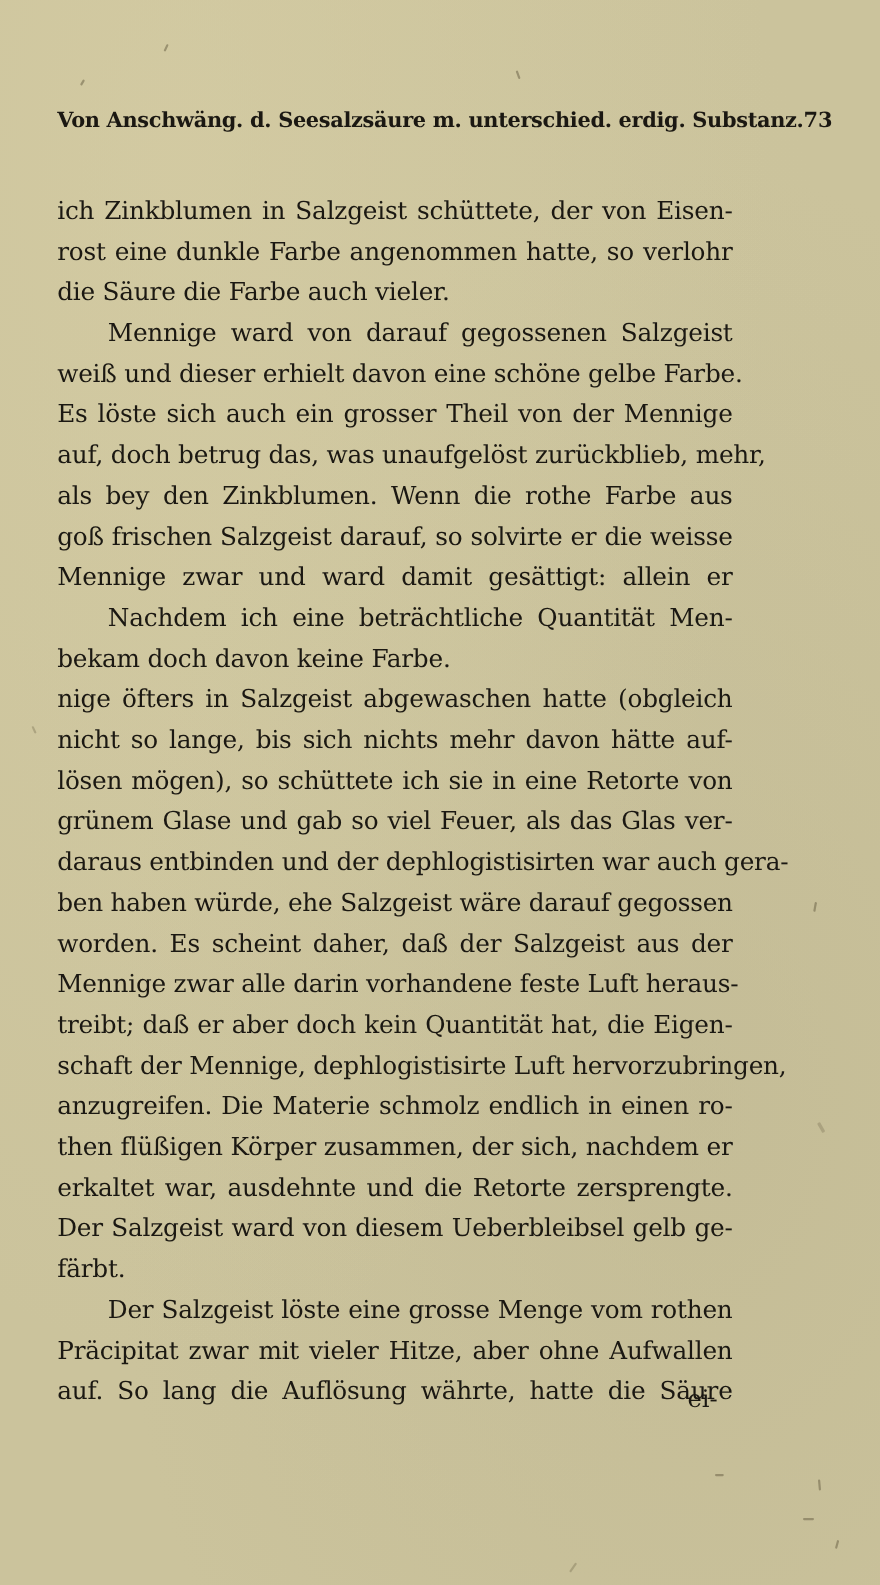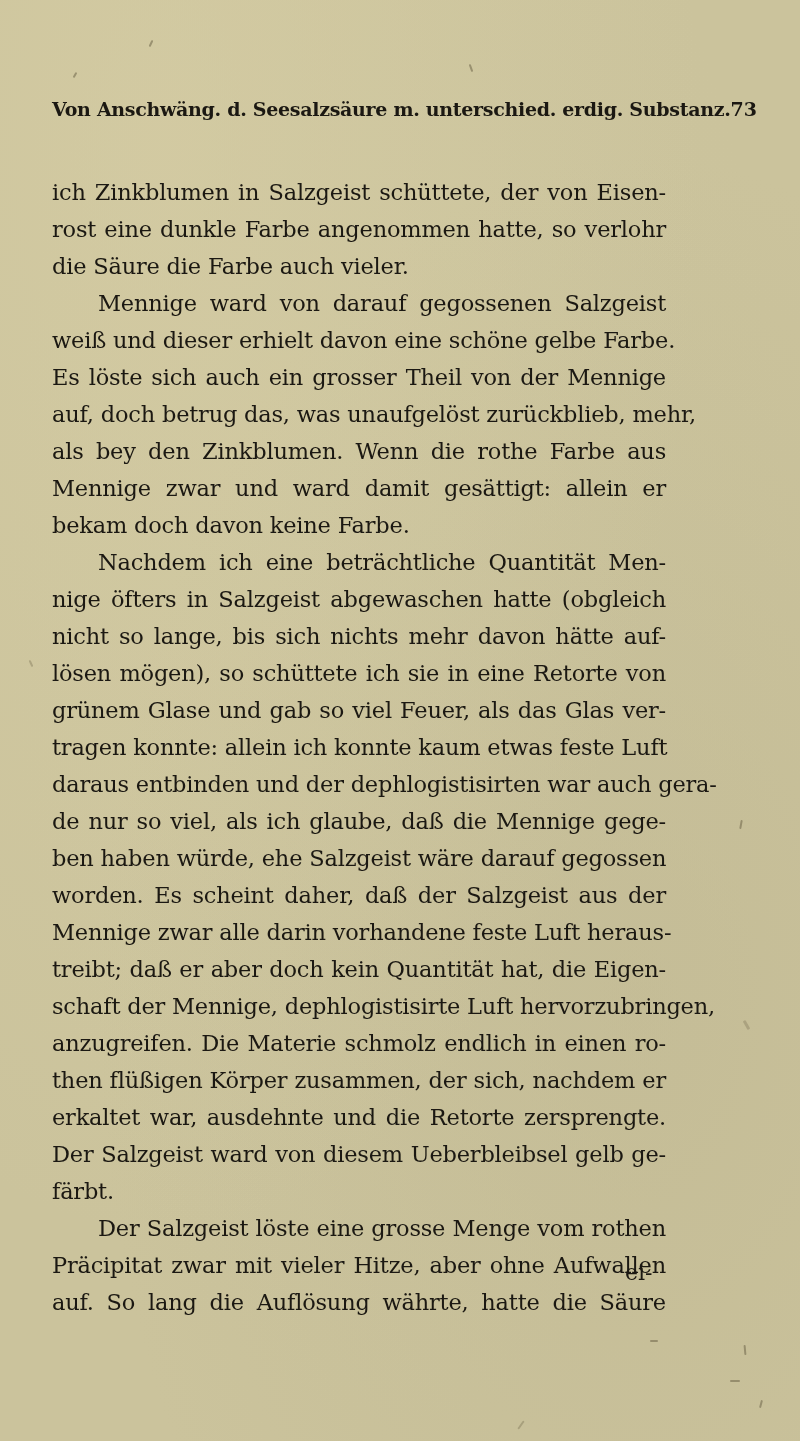--- a/index.html
+++ b/index.html
@@ -96,30 +96,29 @@
 
   <div class="body-text">
     <div class="line">ich Zinkblumen in Salzgeist schüttete, der von Eisen-</div>
     <div class="line">rost eine dunkle Farbe angenommen hatte, so verlohr</div>
     <div class="line last">die Säure die Farbe auch vieler.</div>
     <div class="line indent">Mennige ward von darauf gegossenen Salzgeist</div>
     <div class="line">weiß und dieser erhielt davon eine schöne gelbe Farbe.</div>
     <div class="line">Es löste sich auch ein grosser Theil von der Mennige</div>
     <div class="line">auf, doch betrug das, was unaufgelöst zurückblieb, mehr,</div>
     <div class="line">als bey den Zinkblumen.  Wenn die rothe Farbe aus</div>
+    <div class="line">goß frischen Salzgeist darauf, so solvirte er die weisse</div>
     <div class="line">Mennige zwar und ward damit gesättigt: allein er</div>
+    <div class="line indent">Nachdem ich eine beträchtliche Quantität Men-</div>
     <div class="line last">bekam doch davon keine Farbe.</div>
-    <div class="line indent">Nachdem ich eine beträchtliche Quantität Men-</div>
     <div class="line">nige öfters in Salzgeist abgewaschen hatte (obgleich</div>
     <div class="line">nicht so lange, bis sich nichts mehr davon hätte auf-</div>
     <div class="line">lösen mögen), so schüttete ich sie in eine Retorte von</div>
     <div class="line">grünem Glase und gab so viel Feuer, als das Glas ver-</div>
-    <div class="line">tragen konnte: allein ich konnte kaum etwas feste Luft</div>
     <div class="line">daraus entbinden und der dephlogistisirten war auch gera-</div>
-    <div class="line">de nur so viel, als ich glaube, daß die Mennige gege-</div>
     <div class="line">ben haben würde, ehe Salzgeist wäre darauf gegossen</div>
     <div class="line">worden.  Es scheint daher, daß der Salzgeist aus der</div>
     <div class="line">Mennige zwar alle darin vorhandene feste Luft heraus-</div>
     <div class="line">treibt; daß er aber doch kein Quantität hat, die Eigen-</div>
     <div class="line">schaft der Mennige, dephlogistisirte Luft hervorzubringen,</div>
     <div class="line">anzugreifen.  Die Materie schmolz endlich in einen ro-</div>
     <div class="line">then flüßigen Körper zusammen, der sich, nachdem er</div>
     <div class="line">erkaltet war, ausdehnte und die Retorte zersprengte.</div>
     <div class="line">Der Salzgeist ward von diesem Ueberbleibsel gelb ge-</div>
     <div class="line last">färbt.</div>

